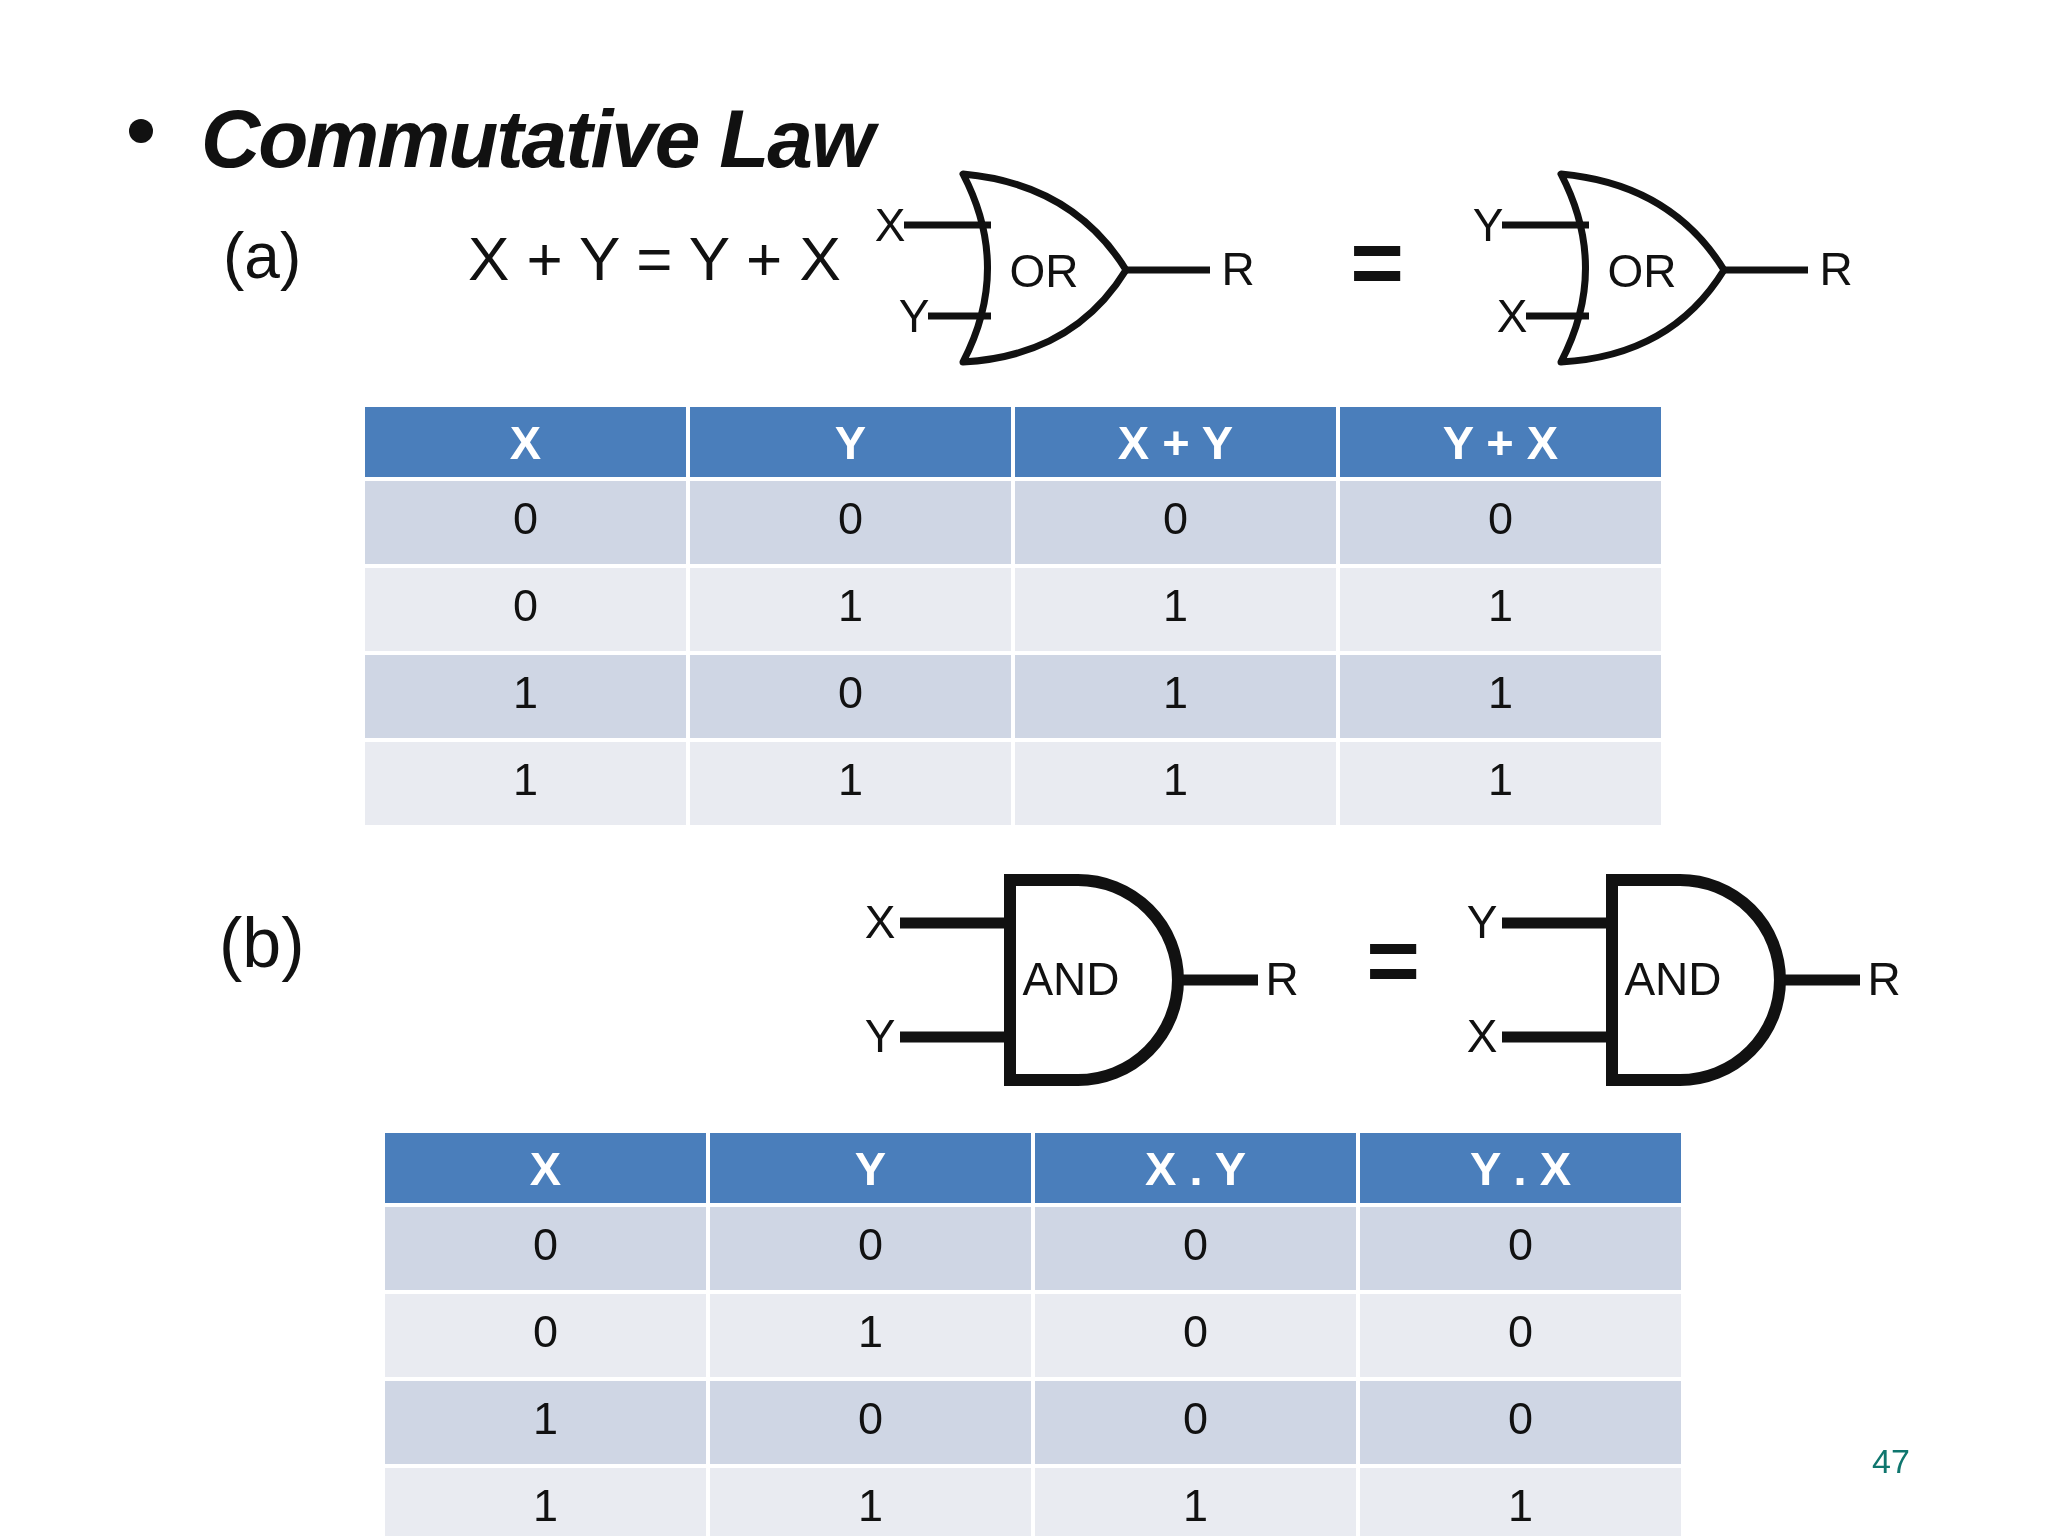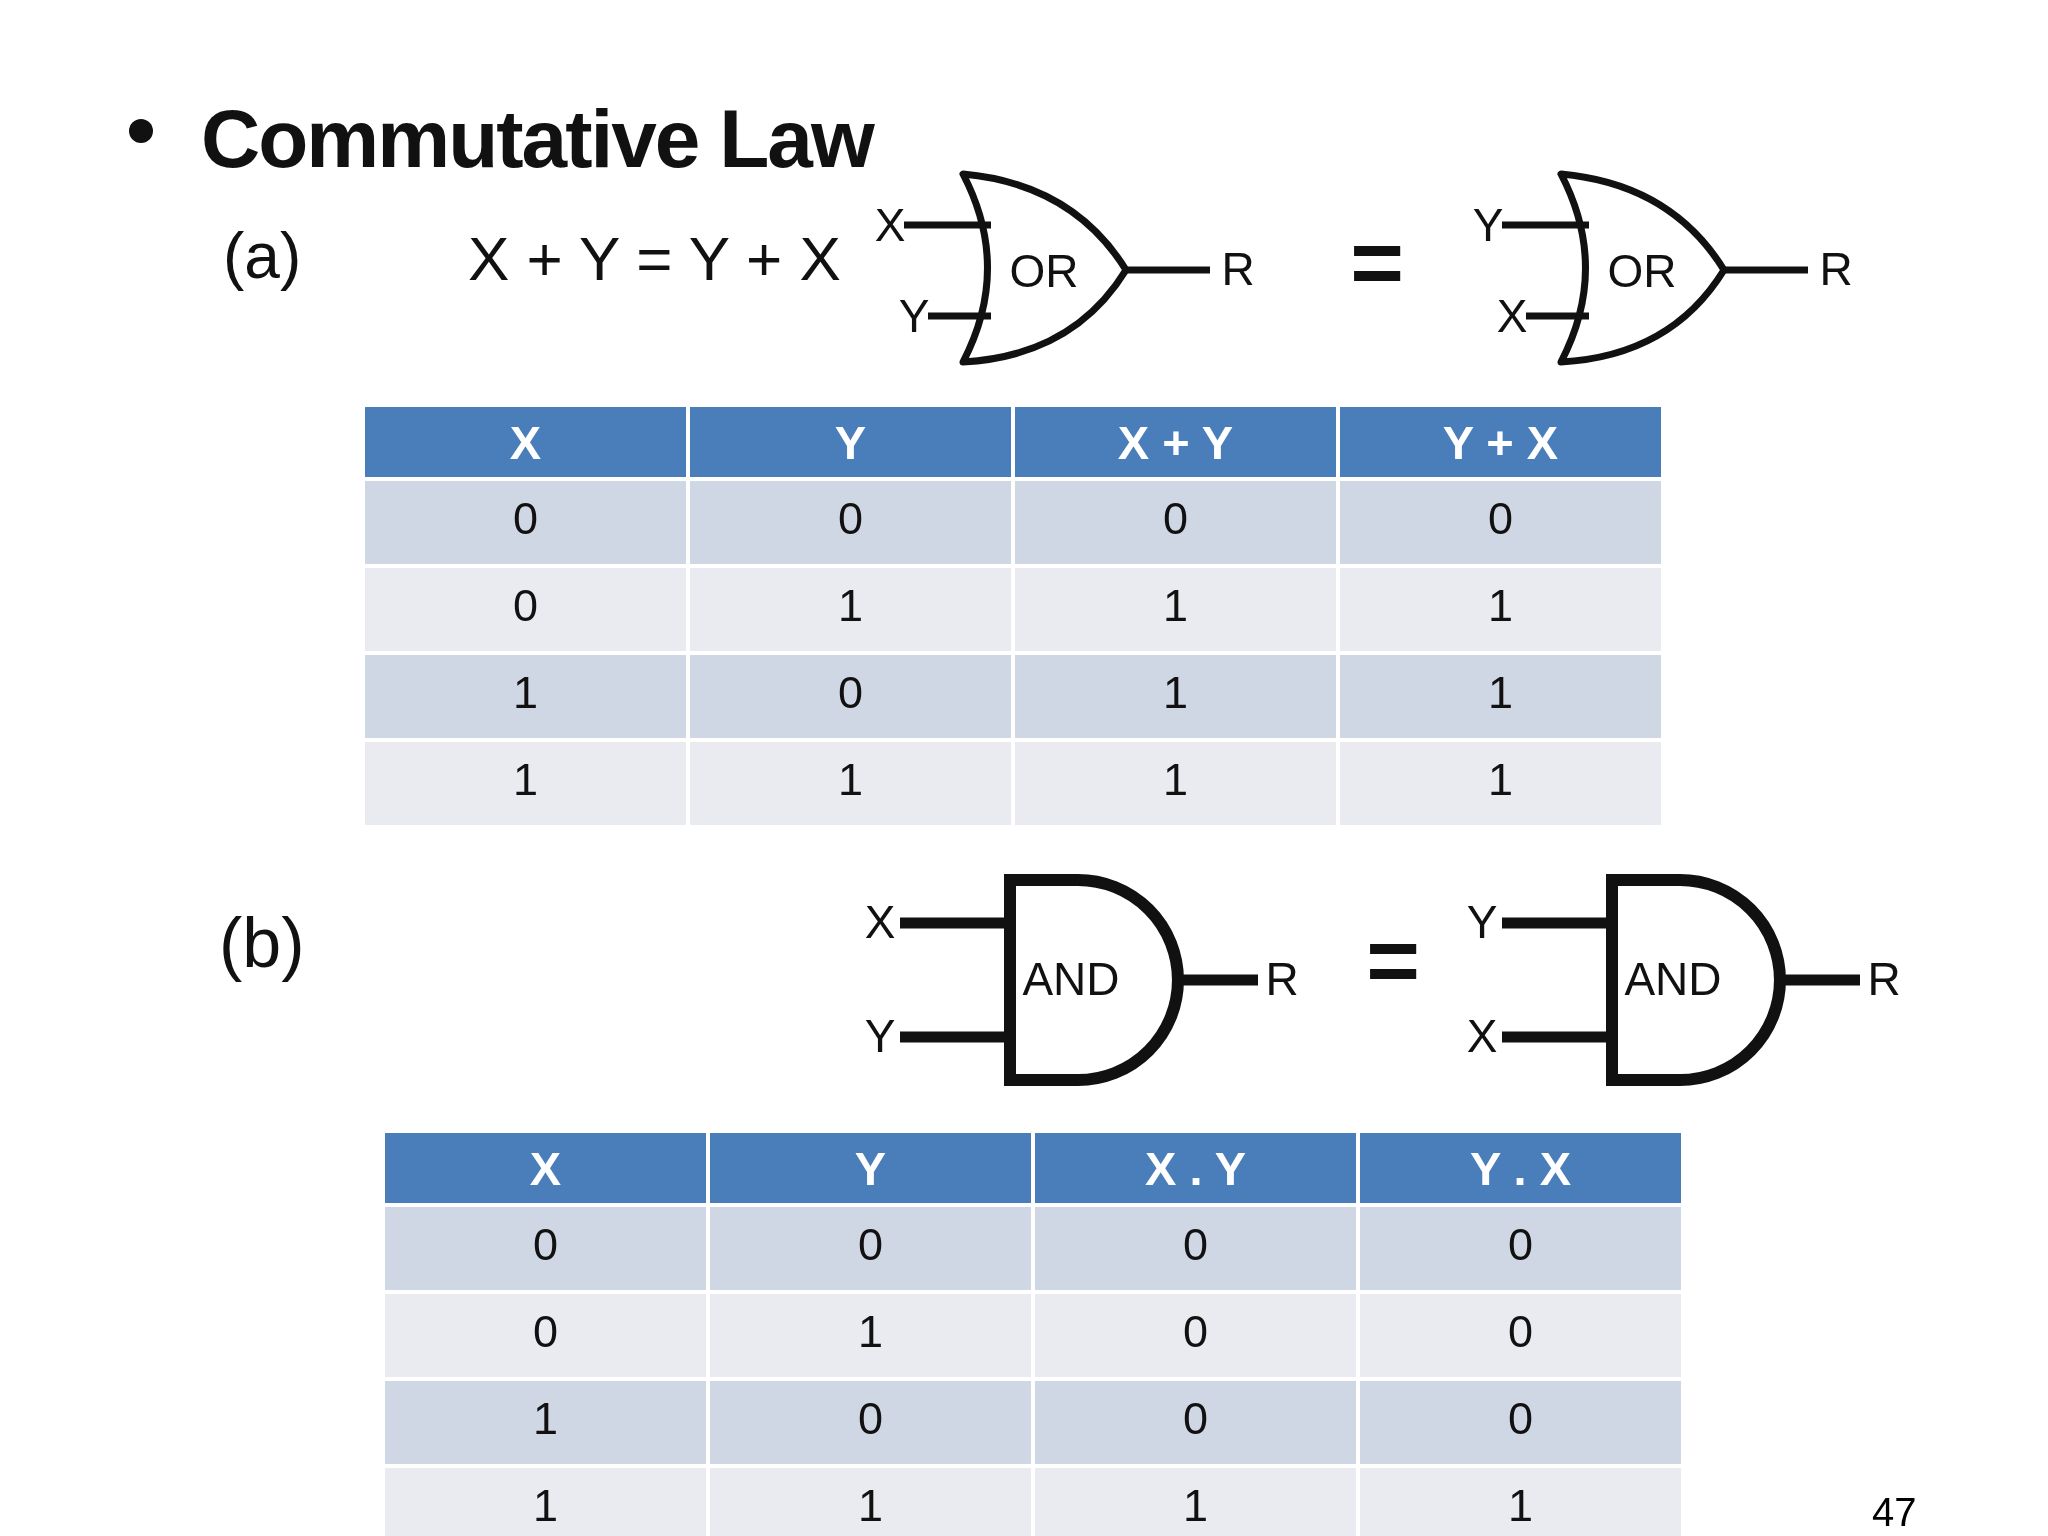--- a/index.html
+++ b/index.html
@@ -21,20 +21,21 @@
     border-radius: 50%;
     background: #111111;
   }
   .page-title {
     position: absolute;
     left: 201px; top: 92px;
     font-size: 82px;
     font-weight: bold;
     letter-spacing: -2px;
     white-space: nowrap;
+    font-style: italic;
   }
 
   
   .sec-label { position: absolute; font-size: 64px; white-space: nowrap; }
   #label-a { left: 223px; top: 219px; }
   #label-b { left: 219px; top: 903px; font-size: 70px; }
   .equation { position: absolute; font-size: 62px; white-space: nowrap; }
   #eq-a { left: 468px; top: 223px; text-align: right; }
   #eq-b { left: 478px; top: 915px; }
 
@@ -91,23 +92,23 @@
     font-size: 45px;
     color: #111111;
     padding-bottom: 8px;
   }
   table.truth tr.dark td  { background: #CFD6E4; }
   table.truth tr.light td { background: #E9EBF1; }
 
   
   .page-number {
     position: absolute;
-    left: 1872px; top: 1490px;
-    font-size: 40px;
-    color: #000000;
+    left: 1872px; top: 1442px;
+    font-size: 34px;
+    color: #0f766e;
   }
 </style>
 </head>
 <body>
 
 <div id="stage">
 
   <span class="bullet-dot"></span>
   <div class="page-title">Commutative Law</div>
 

